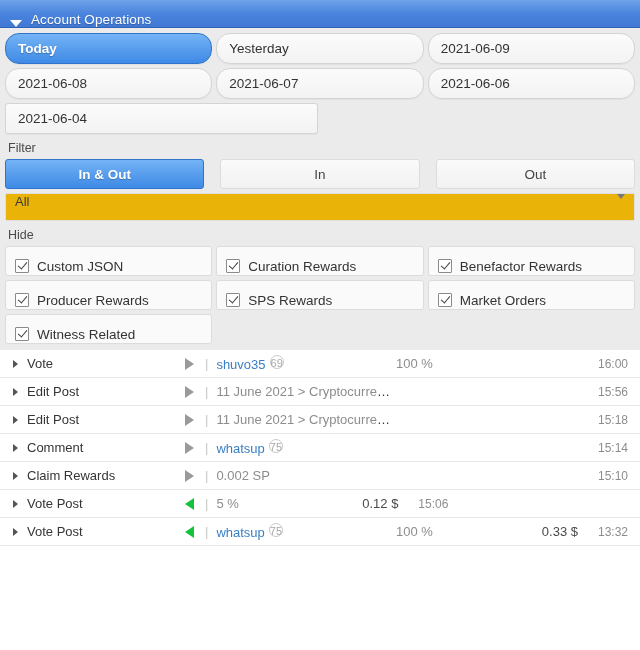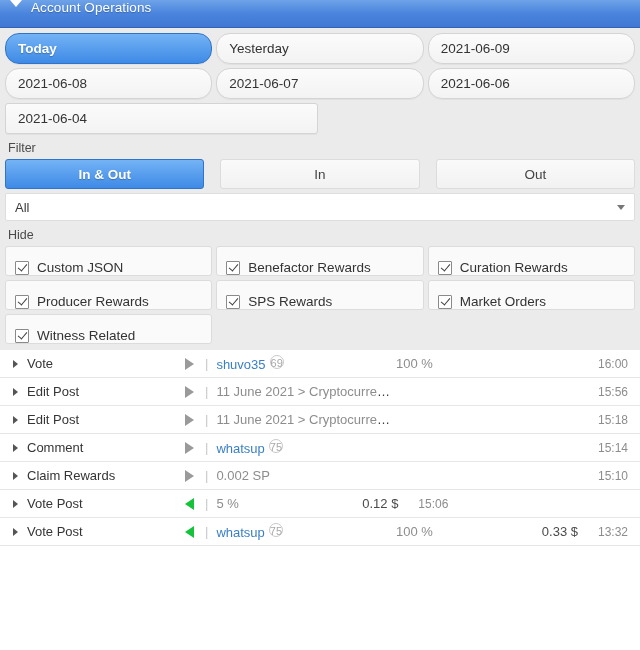--- a/index.html
+++ b/index.html
@@ -18,21 +18,21 @@
     position: relative;
     background: #ffffff;
   }
 
   
   .titlebar {
     height: 28px;
     background: linear-gradient(to bottom, #6ea3e8 0%, #4a84dd 50%, #4078d4 100%);
     border-bottom: 1px solid #2f63b5;
     display: flex;
-    align-items: flex-start;
+    align-items: flex-end;
     padding: 0 10px;
     color: #ffffff;
   }
   .titlebar .caret {
     width: 0; height: 0;
     border-left: 6px solid transparent;
     border-right: 6px solid transparent;
     border-top: 7px solid #ffffff;
     margin-right: 9px;
     flex: none;
@@ -102,25 +102,24 @@
     border-color: #2f74c8;
     color: #ffffff;
     font-weight: bold;
     text-shadow: 0 1px 1px rgba(0,0,0,.25);
   }
 
   
   .select-box {
     margin-top: 4px;
     height: 28px;
-    background: #ffffff;
+    background: #eab308;
     border: 1px solid #dedede;
     border-radius: 2px;
     display: flex;
-    align-items: center;
     padding: 0 9px;
     font-size: 13px;
     color: #3a3a3a;
     cursor: pointer;
     position: relative;
   }
   .select-box .sel-arrow {
     position: absolute;
     right: 9px;
     width: 0; height: 0;
@@ -131,22 +130,22 @@
 
   
   .hide-grid { display: flex; flex-wrap: wrap; gap: 4px; }
   .hchip {
     width: calc((100% - 8px) / 3);
     height: 30px;
     border: 1px solid #dcdcdc;
     border-radius: 3px;
     background: #fafafa;
     display: flex;
-    align-items: flex-end;
-    padding: 0 9px;
+    align-items: flex-start;
+    padding: 12px 9px;
     font-size: 13.5px;
     color: #333333;
     cursor: pointer;
   }
   .cbox {
     width: 14px; height: 14px;
     border: 1px solid #8a8a8a;
     border-radius: 1px;
     background: #ffffff;
     margin-right: 8px;
@@ -262,25 +261,25 @@
 
     <div class="section-label">Hide</div>
 
     <div class="hide-grid">
         <div class="hchip">
           <span class="cbox"></span>
           <span>Custom JSON</span>
         </div>
         <div class="hchip">
           <span class="cbox"></span>
+          <span>Curation Rewards</span>
+        </div>
+        <div class="hchip">
+          <span class="cbox"></span>
           <span>Benefactor Rewards</span>
-        </div>
-        <div class="hchip">
-          <span class="cbox"></span>
-          <span>Curation Rewards</span>
         </div>
         <div class="hchip">
           <span class="cbox"></span>
           <span>Producer Rewards</span>
         </div>
         <div class="hchip">
           <span class="cbox"></span>
           <span>SPS Rewards</span>
         </div>
         <div class="hchip">

